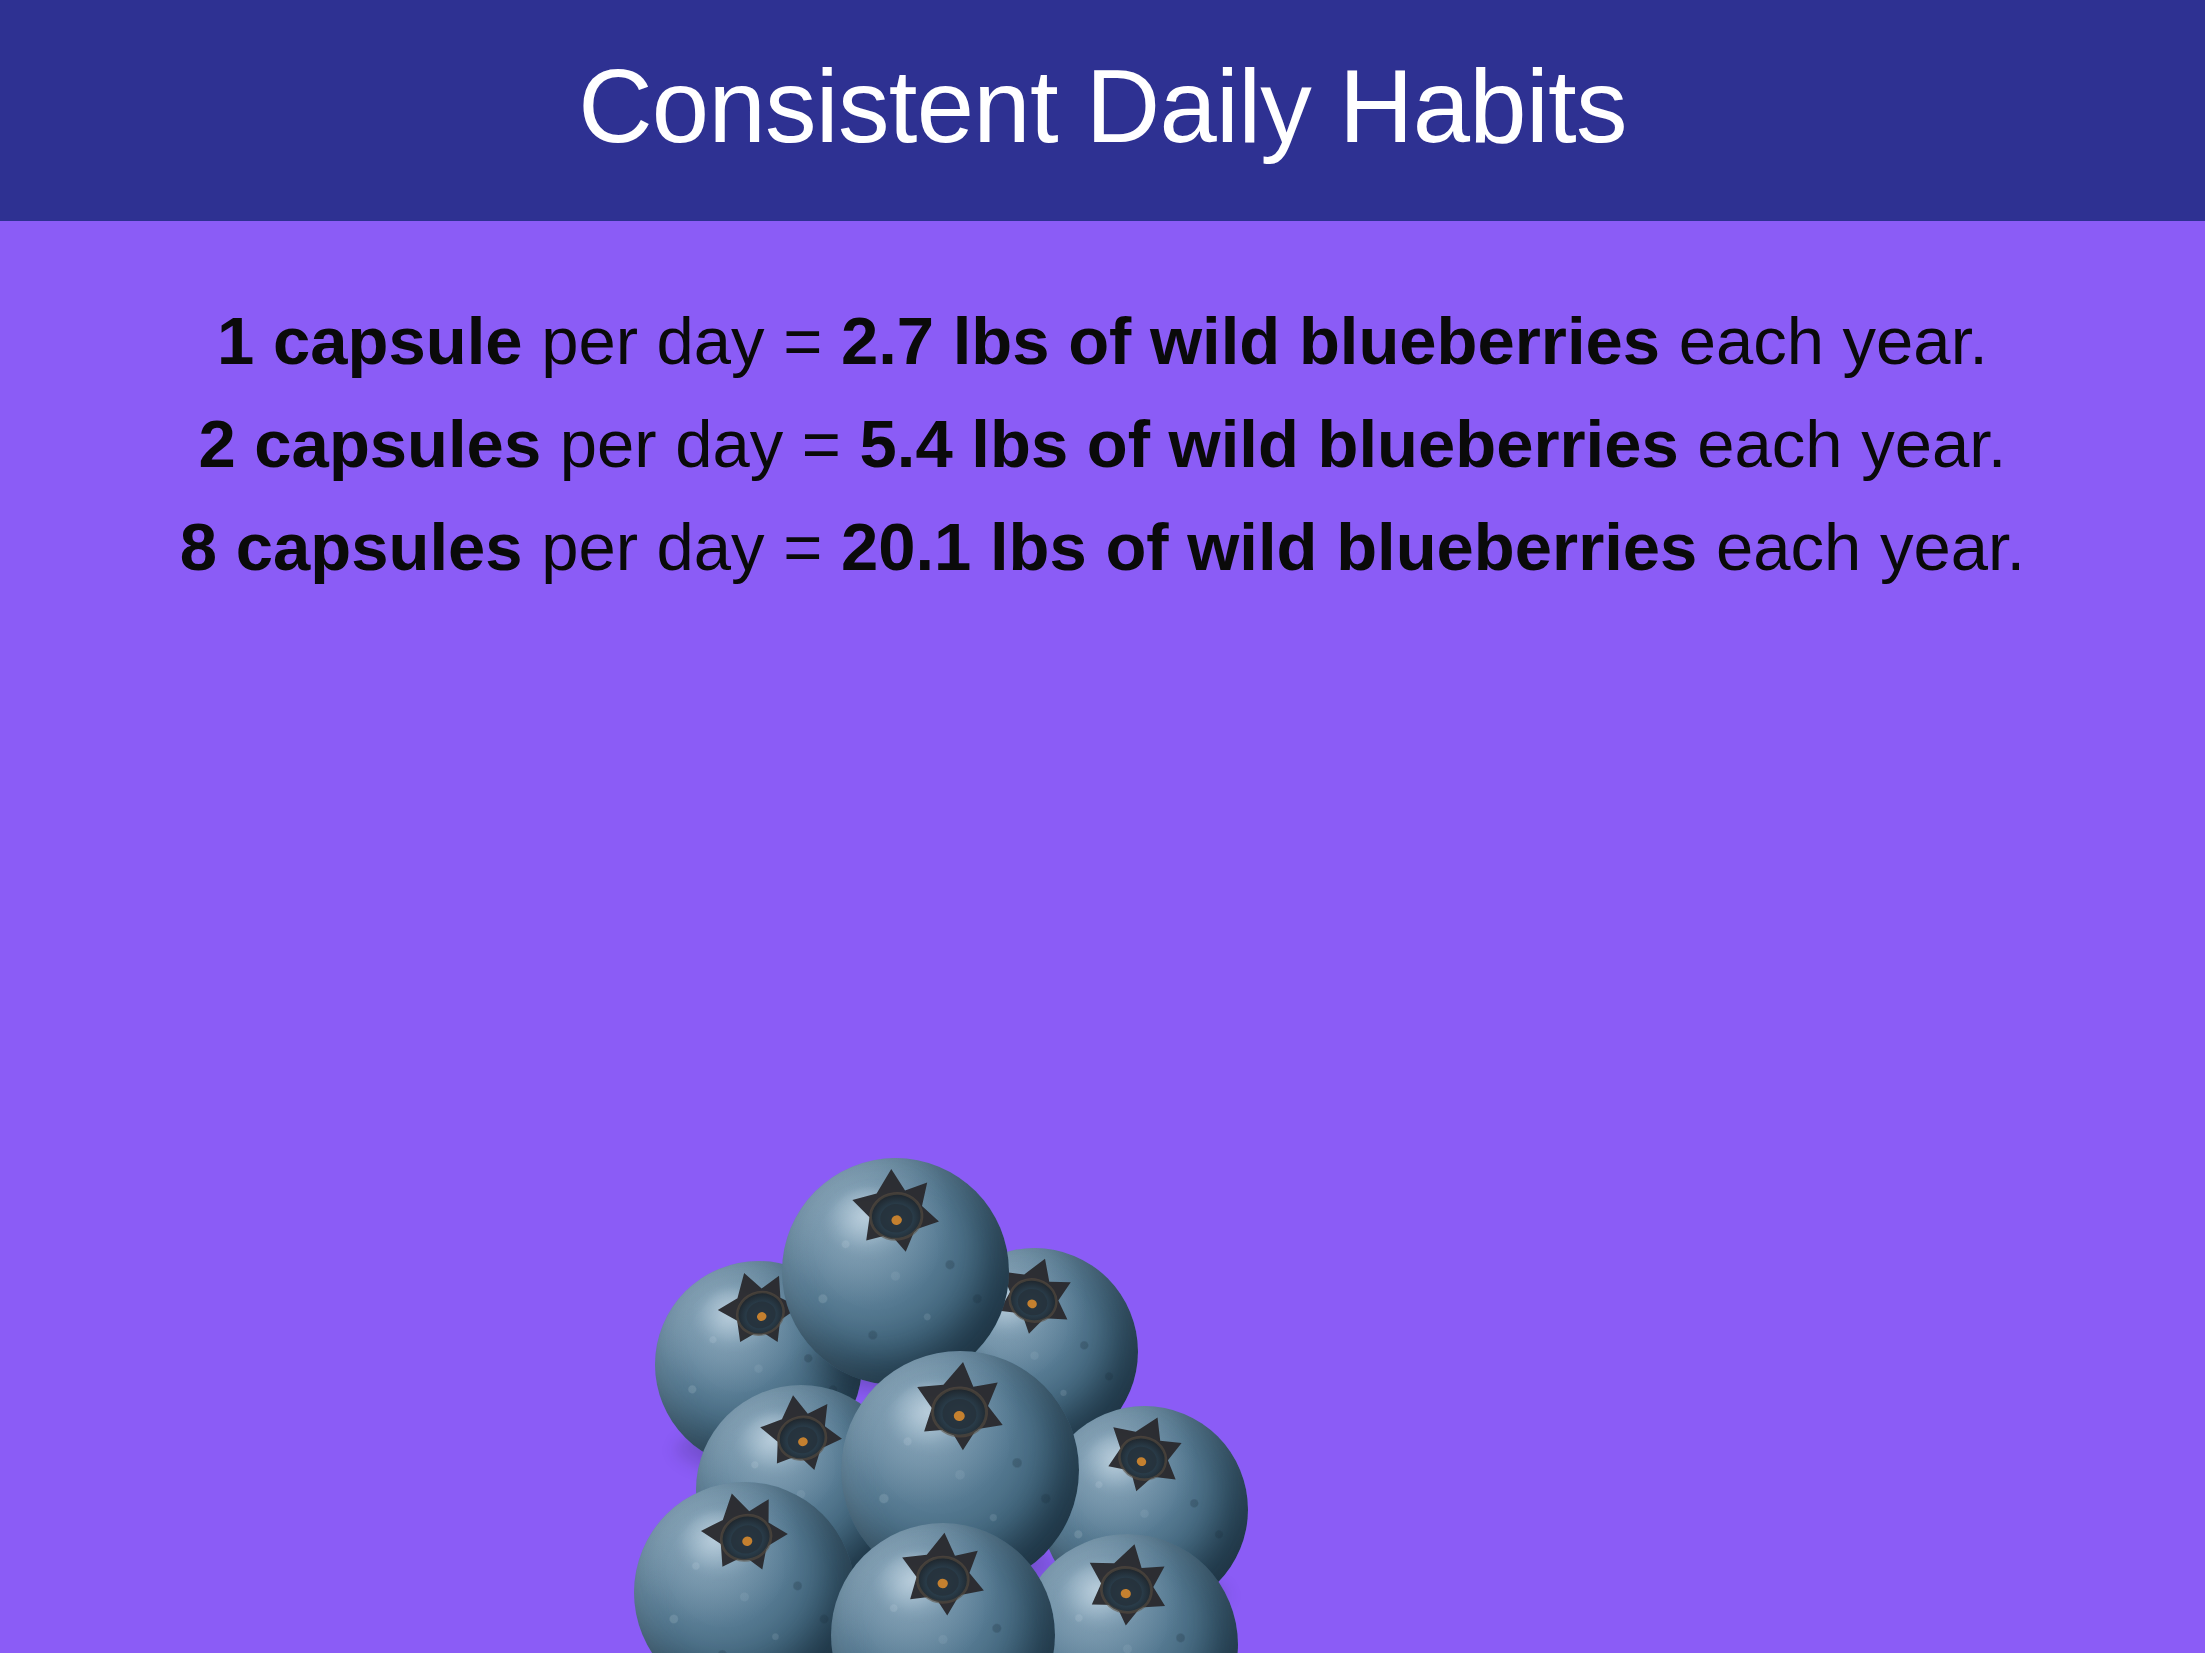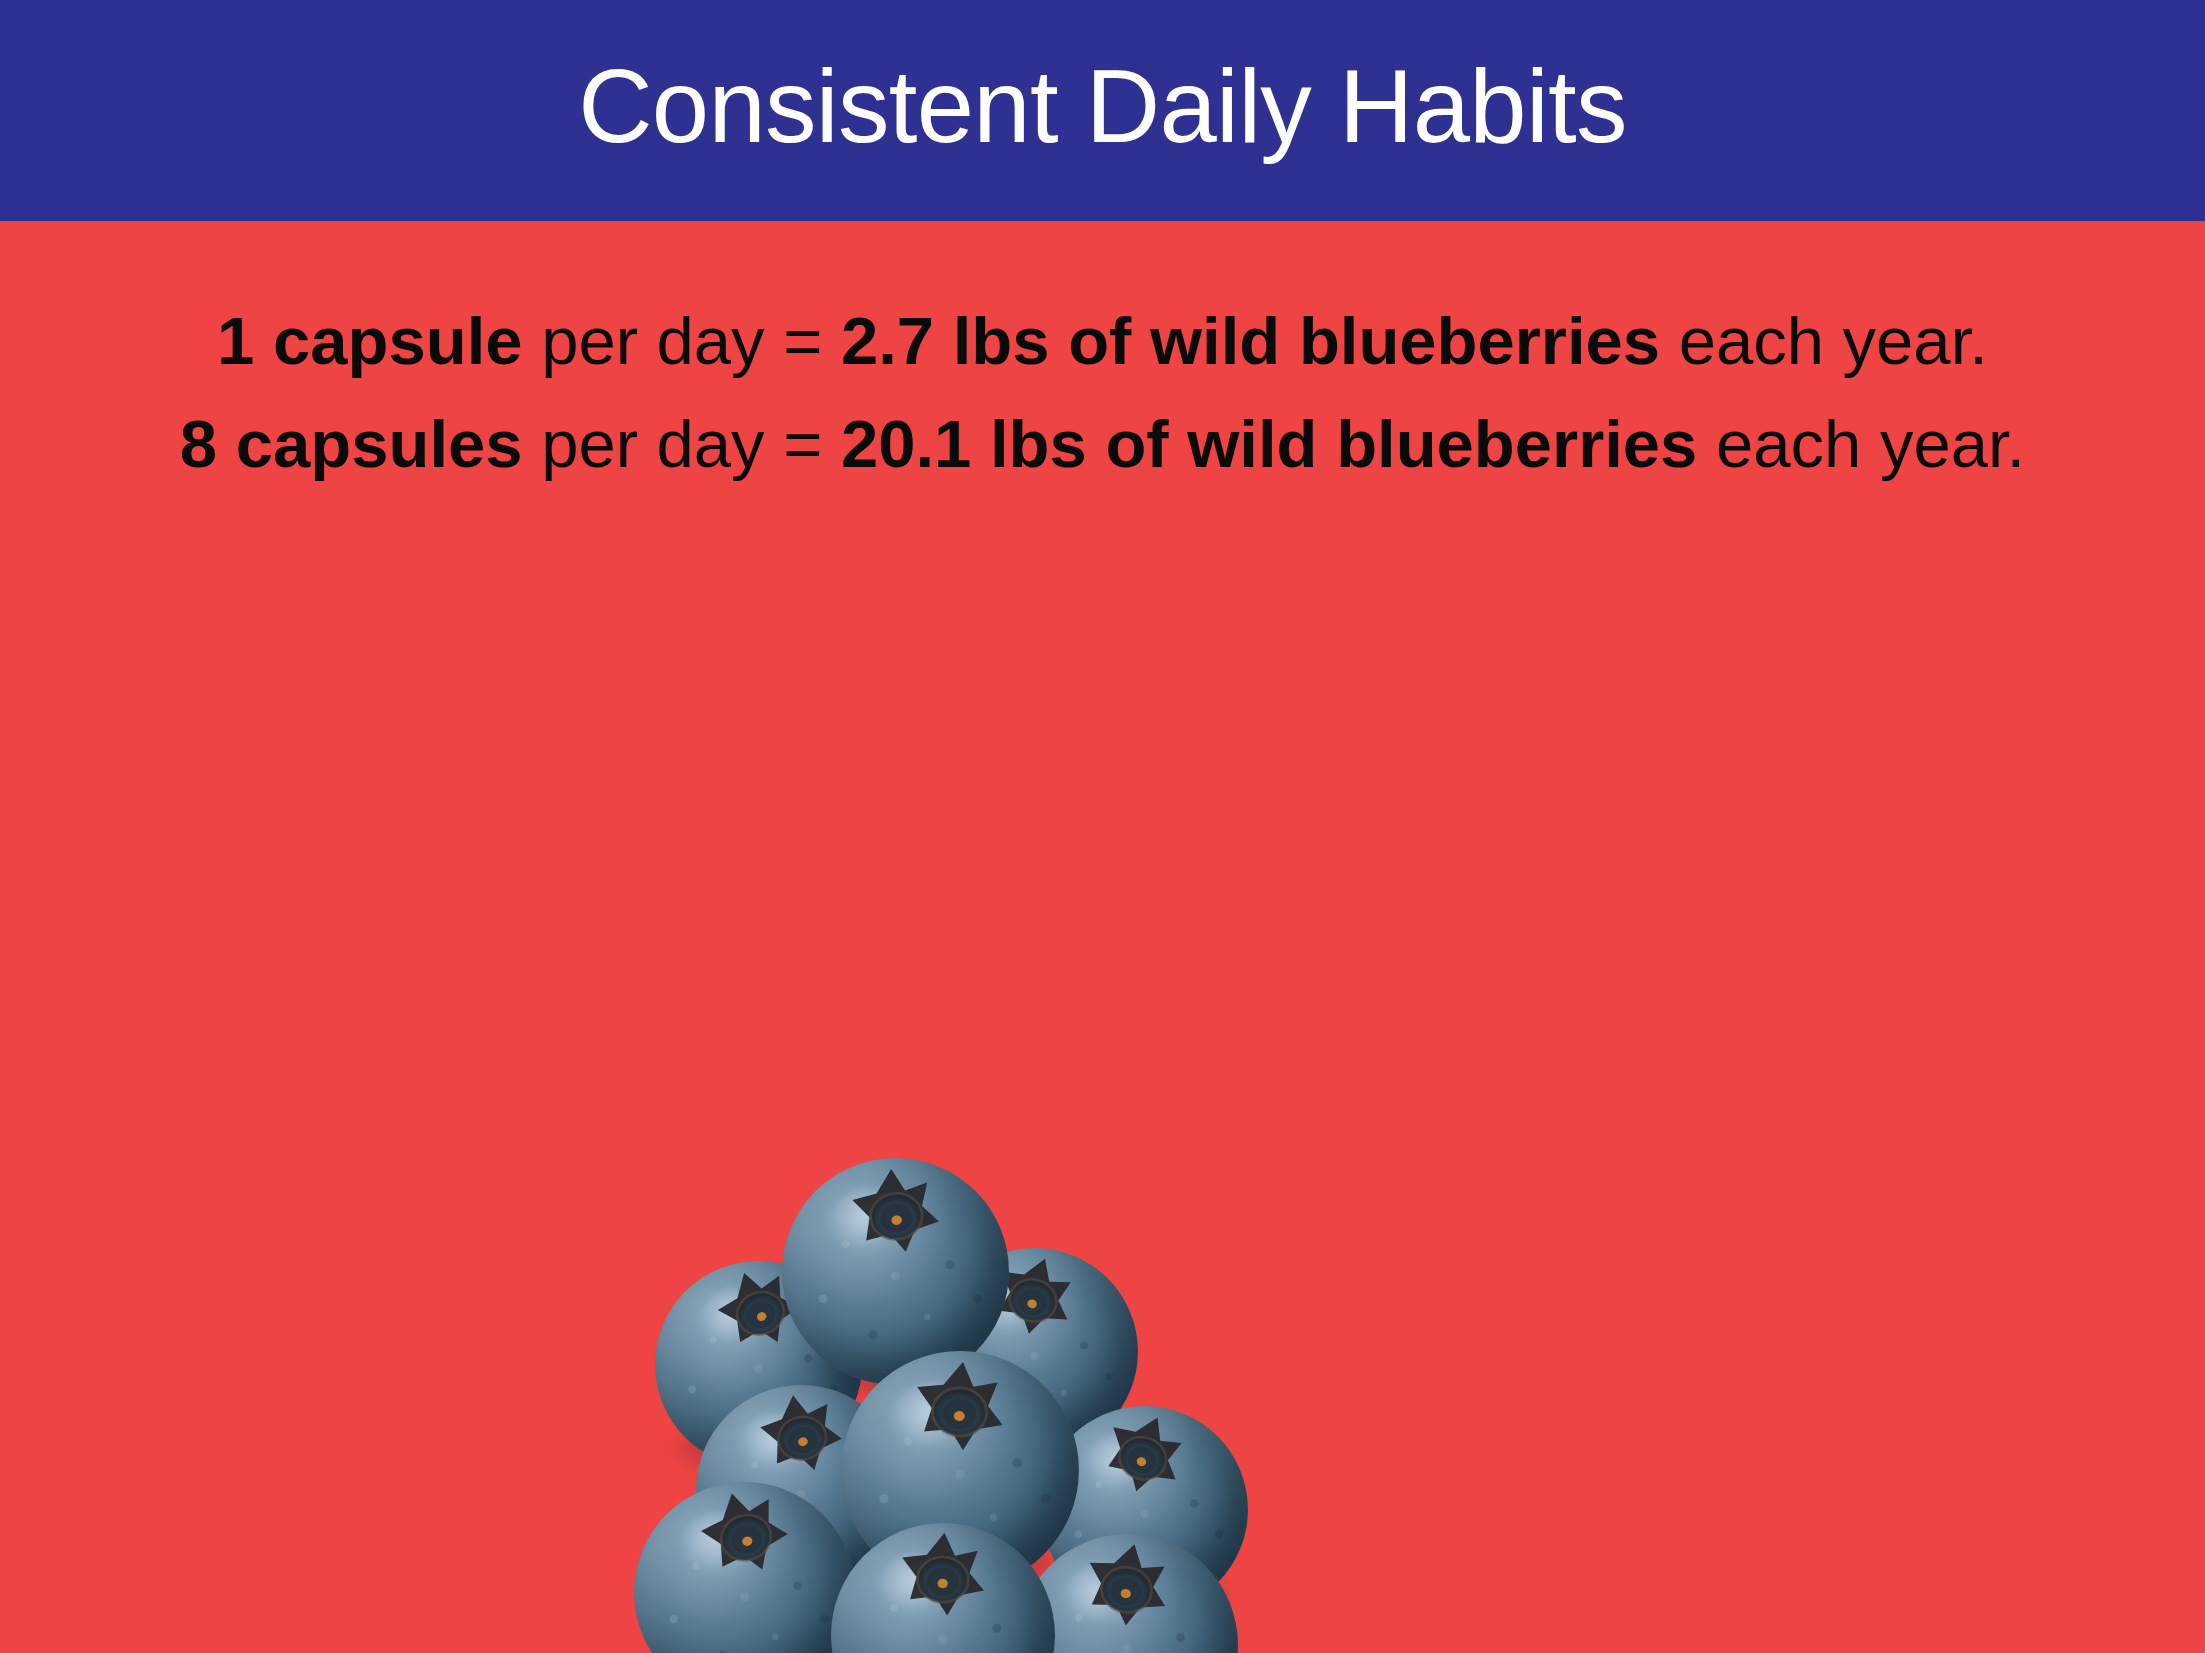--- a/index.html
+++ b/index.html
@@ -133,27 +133,30 @@
     filter:blur(6.2px);
   }
 </style>
 </head>
 <body style="background: rgb(187, 183, 220);">
 
 <div id="header-bar" style="background: rgb(46, 49, 146);">
   <h1 id="slide-title" style="color: rgb(255, 255, 255);">Consistent Daily Habits</h1>
 </div>
 
-<div id="slide-body" style="background: #ef4444;">
+<div id="slide-body" style="background: #8b5cf6;">
 
   <div id="fact-list">
     <div class="fact-line">
       <b>1 capsule</b><span> per day = </span><b>2.7 lbs of wild blueberries</b><span> each year.</span>
     </div>
     <div class="fact-line">
+      <b>2 capsules</b><span> per day = </span><b>5.4 lbs of wild blueberries</b><span> each year.</span>
+    </div>
+    <div class="fact-line">
       <b>8 capsules</b><span> per day = </span><b>20.1 lbs of wild blueberries</b><span> each year.</span>
     </div>
   </div>
 
   <div id="blueberry-figure">
 
     <div id="berry-layer">
         <div class="berry" style="left: 127px; top: 0px; width: 227px; height: 227px; z-index: 4;">
           <div class="contact"></div>
      <div class="skin"></div>

